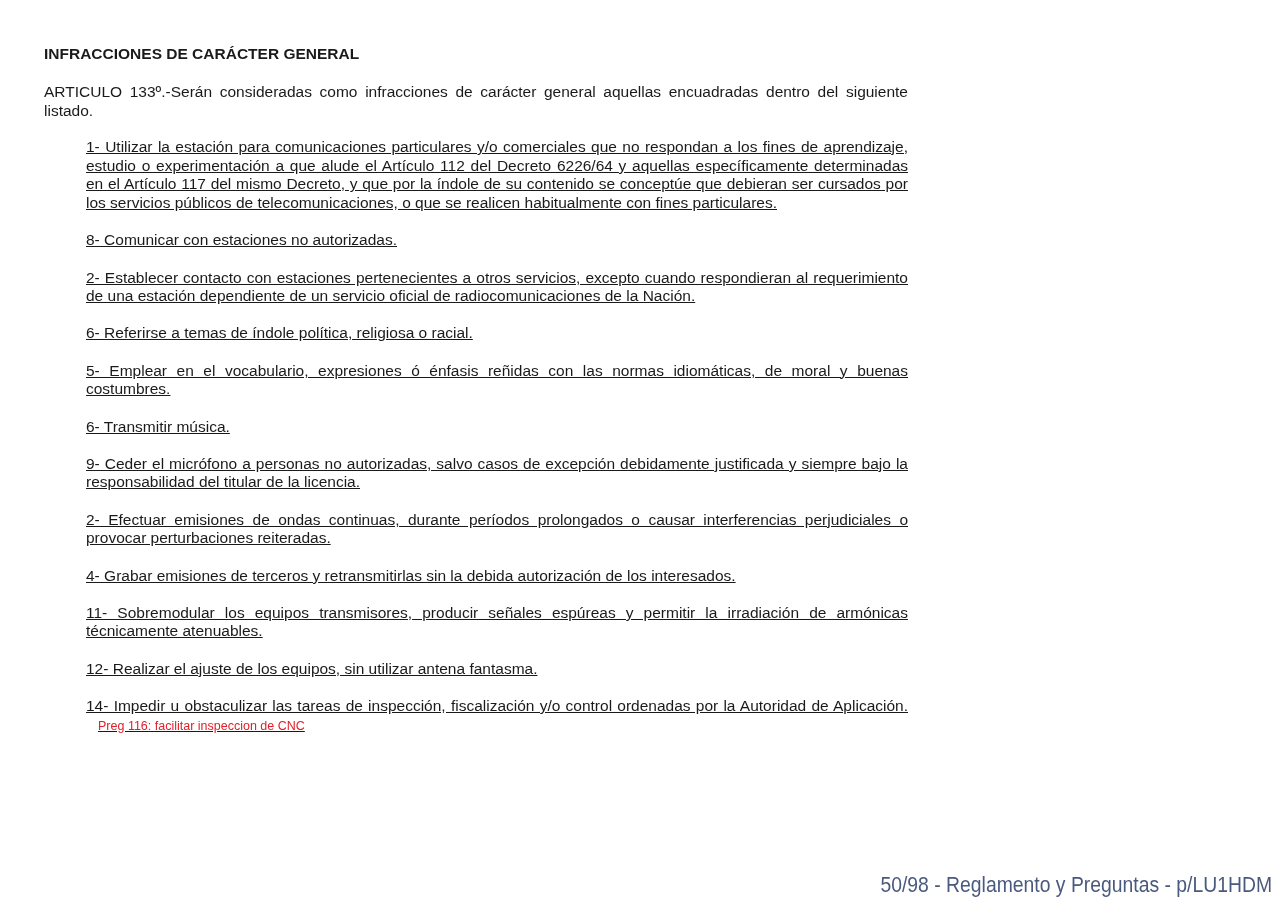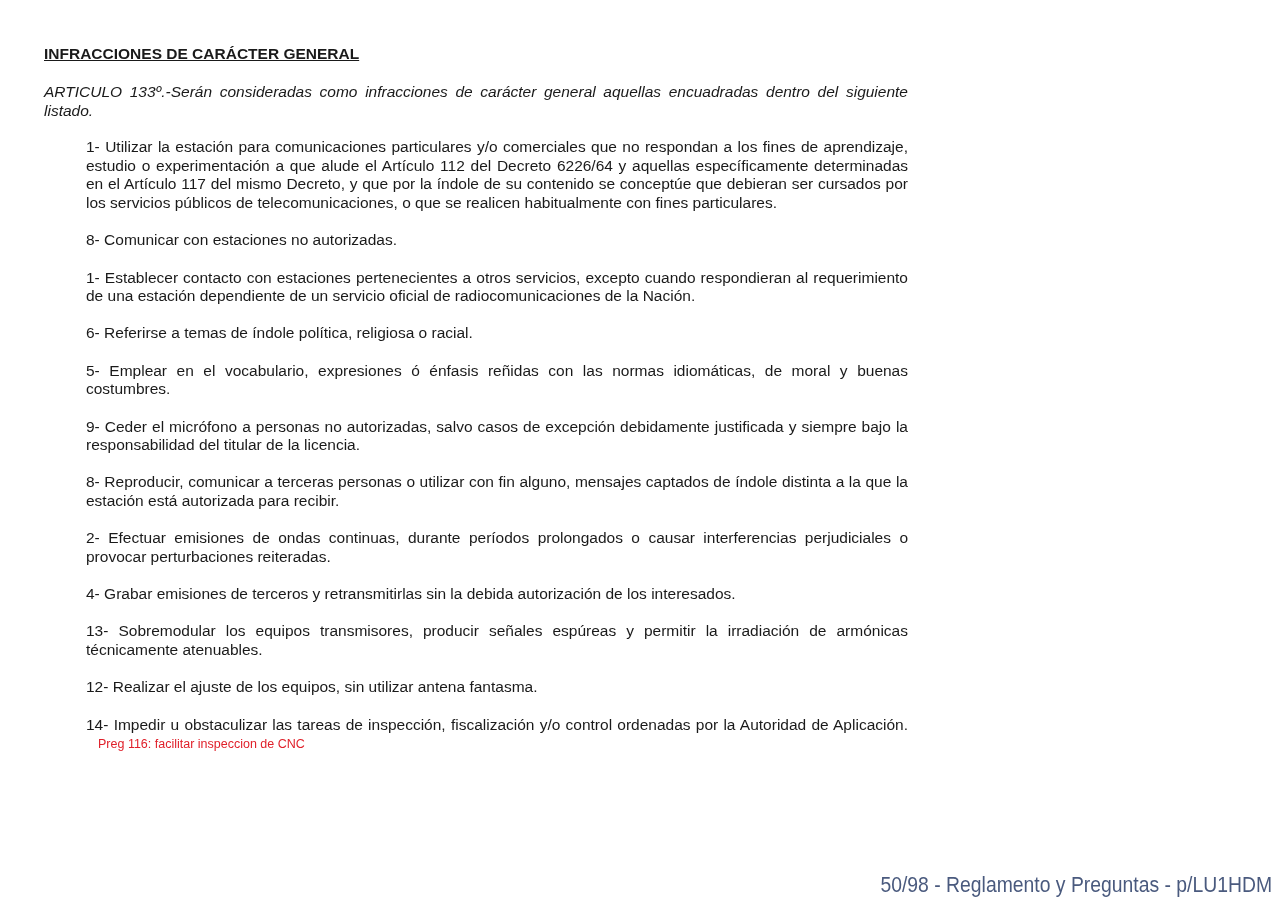--- a/index.html
+++ b/index.html
@@ -20,33 +20,32 @@
       left: 44px;
       top: 44px;
       width: 864px;
     }
     .heading {
       font-weight: bold;
       font-size: 15.5px;
       line-height: 20px;
       margin: 0 0 18px 0;
       color: #1a1a1a;
-      text-decoration: underline;
     }
     .intro {
       font-size: 15.5px;
       line-height: 19px;
       text-align: justify;
       margin: 0 0 18px 0;
-      font-style: italic;
     }
     .items {
       margin: 0;
       padding: 0 0 0 42px;
       list-style: none;
+      text-decoration: underline;
     }
     .item {
       font-size: 15.5px;
       line-height: 18.7px;
       text-align: justify;
       margin: 0 0 18.5px 0;
     }
     .note {
       color: #e0202a;
       font-size: 12.5px;
@@ -66,26 +65,26 @@
   </style>
 </head>
 <body>
 
 <div class="page">
   <div class="heading">INFRACCIONES DE CARÁCTER GENERAL</div>
   <p class="intro">ARTICULO 133º.-Serán consideradas como infracciones de carácter general aquellas encuadradas dentro del siguiente listado.</p>
   <ol class="items">
     <li class="item"><span>1- Utilizar la estación para comunicaciones particulares y/o comerciales que no respondan a los fines de aprendizaje, estudio o experimentación a que alude el Artículo 112 del Decreto 6226/64 y aquellas específicamente determinadas en el Artículo 117 del mismo Decreto, y que por la índole de su contenido se conceptúe que debieran ser cursados por los servicios públicos de telecomunicaciones, o que se realicen habitualmente con fines particulares.</span></li>
     <li class="item"><span>8- Comunicar con estaciones no autorizadas.</span></li>
-    <li class="item"><span>1- Establecer contacto con estaciones pertenecientes a otros servicios, excepto cuando respondieran al requerimiento de una estación dependiente de un servicio oficial de radiocomunicaciones de la Nación.</span></li>
+    <li class="item"><span>2- Establecer contacto con estaciones pertenecientes a otros servicios, excepto cuando respondieran al requerimiento de una estación dependiente de un servicio oficial de radiocomunicaciones de la Nación.</span></li>
     <li class="item"><span>6- Referirse a temas de índole política, religiosa o racial.</span></li>
     <li class="item"><span>5- Emplear en el vocabulario, expresiones ó énfasis reñidas con las normas idiomáticas, de moral y buenas costumbres.</span></li>
+    <li class="item"><span>6- Transmitir música.</span></li>
     <li class="item"><span>9- Ceder el micrófono a personas no autorizadas, salvo casos de excepción debidamente justificada y siempre bajo la responsabilidad del titular de la licencia.</span></li>
-    <li class="item"><span>8- Reproducir, comunicar a terceras personas o utilizar con fin alguno, mensajes captados de índole distinta a la que la estación está autorizada para recibir.</span></li>
     <li class="item"><span>2- Efectuar emisiones de ondas continuas, durante períodos prolongados o causar interferencias perjudiciales o provocar perturbaciones reiteradas.</span></li>
     <li class="item"><span>4- Grabar emisiones de terceros y retransmitirlas sin la debida autorización de los interesados.</span></li>
-    <li class="item"><span>13- Sobremodular los equipos transmisores, producir señales espúreas y permitir la irradiación de armónicas técnicamente atenuables.</span></li>
+    <li class="item"><span>11- Sobremodular los equipos transmisores, producir señales espúreas y permitir la irradiación de armónicas técnicamente atenuables.</span></li>
     <li class="item"><span>12- Realizar el ajuste de los equipos, sin utilizar antena fantasma.</span></li>
     <li class="item"><span>14- Impedir u obstaculizar las tareas de inspección, fiscalización y/o control ordenadas por la Autoridad de Aplicación.</span> <span class="note">Preg 116: facilitar inspeccion de CNC</span></li>
   </ol>
 </div>
 
 <div class="footer">50/98 - Reglamento y Preguntas - p/LU1HDM</div>
 
 </body></html>

